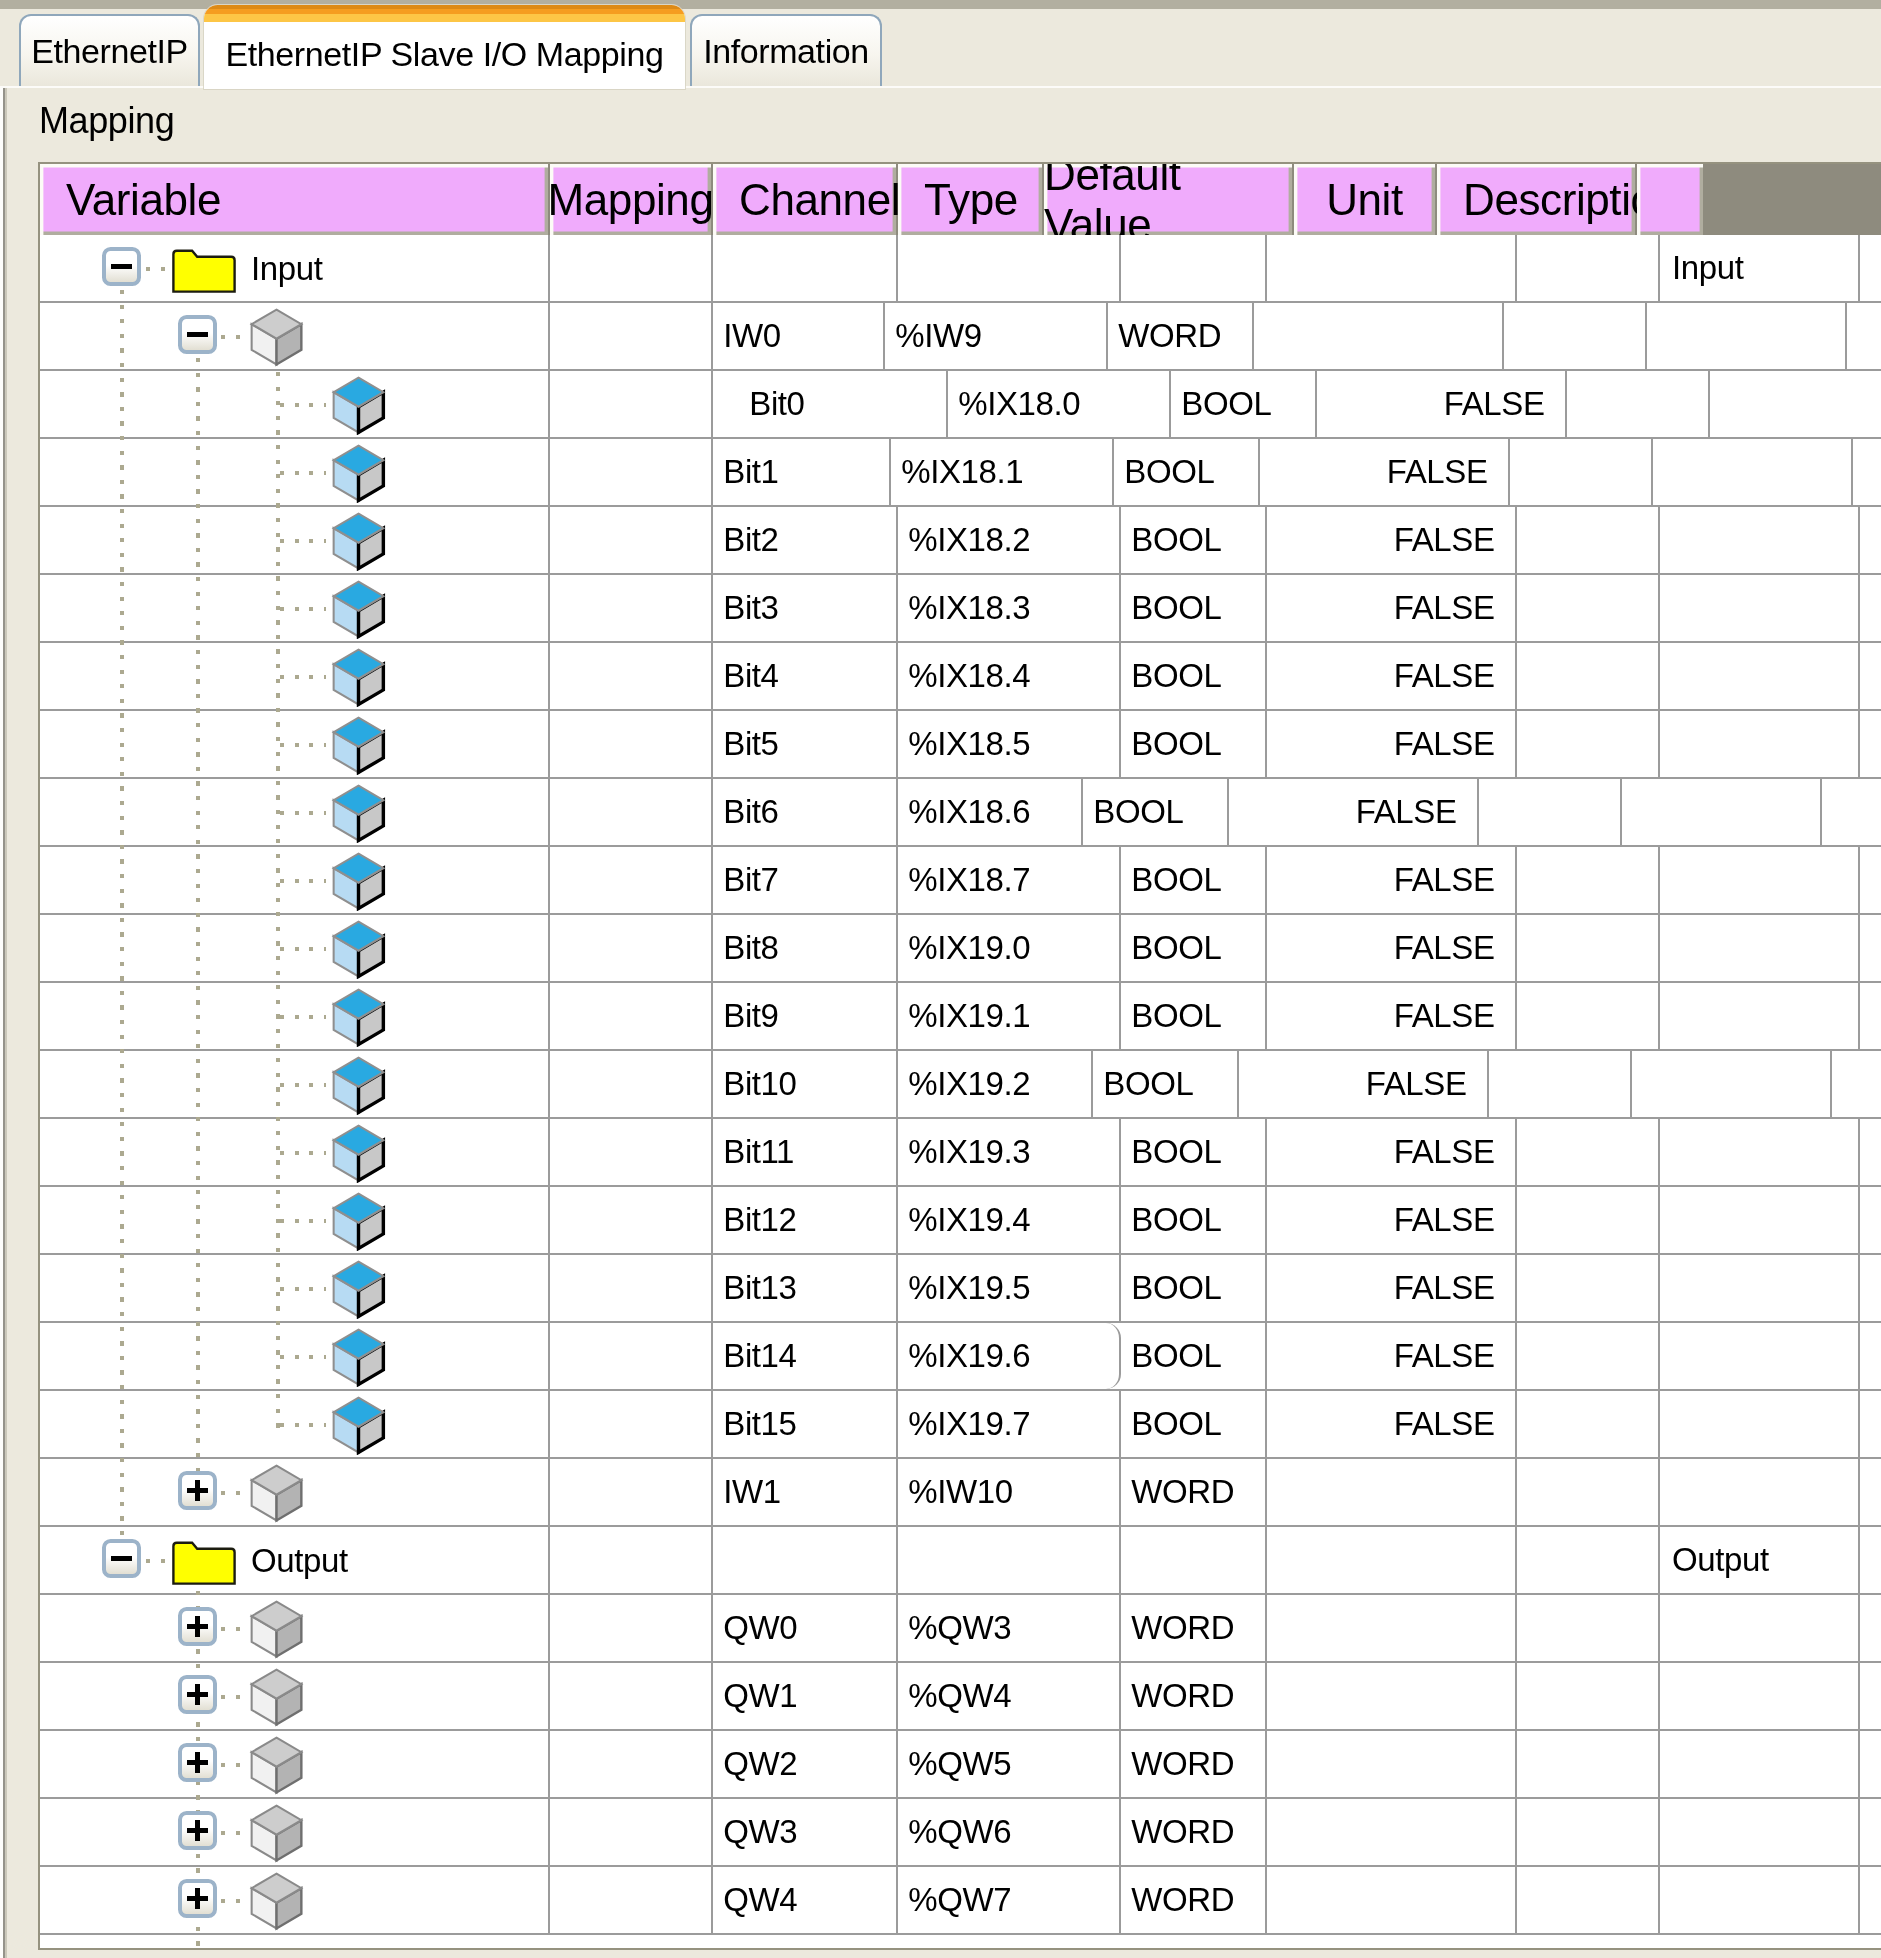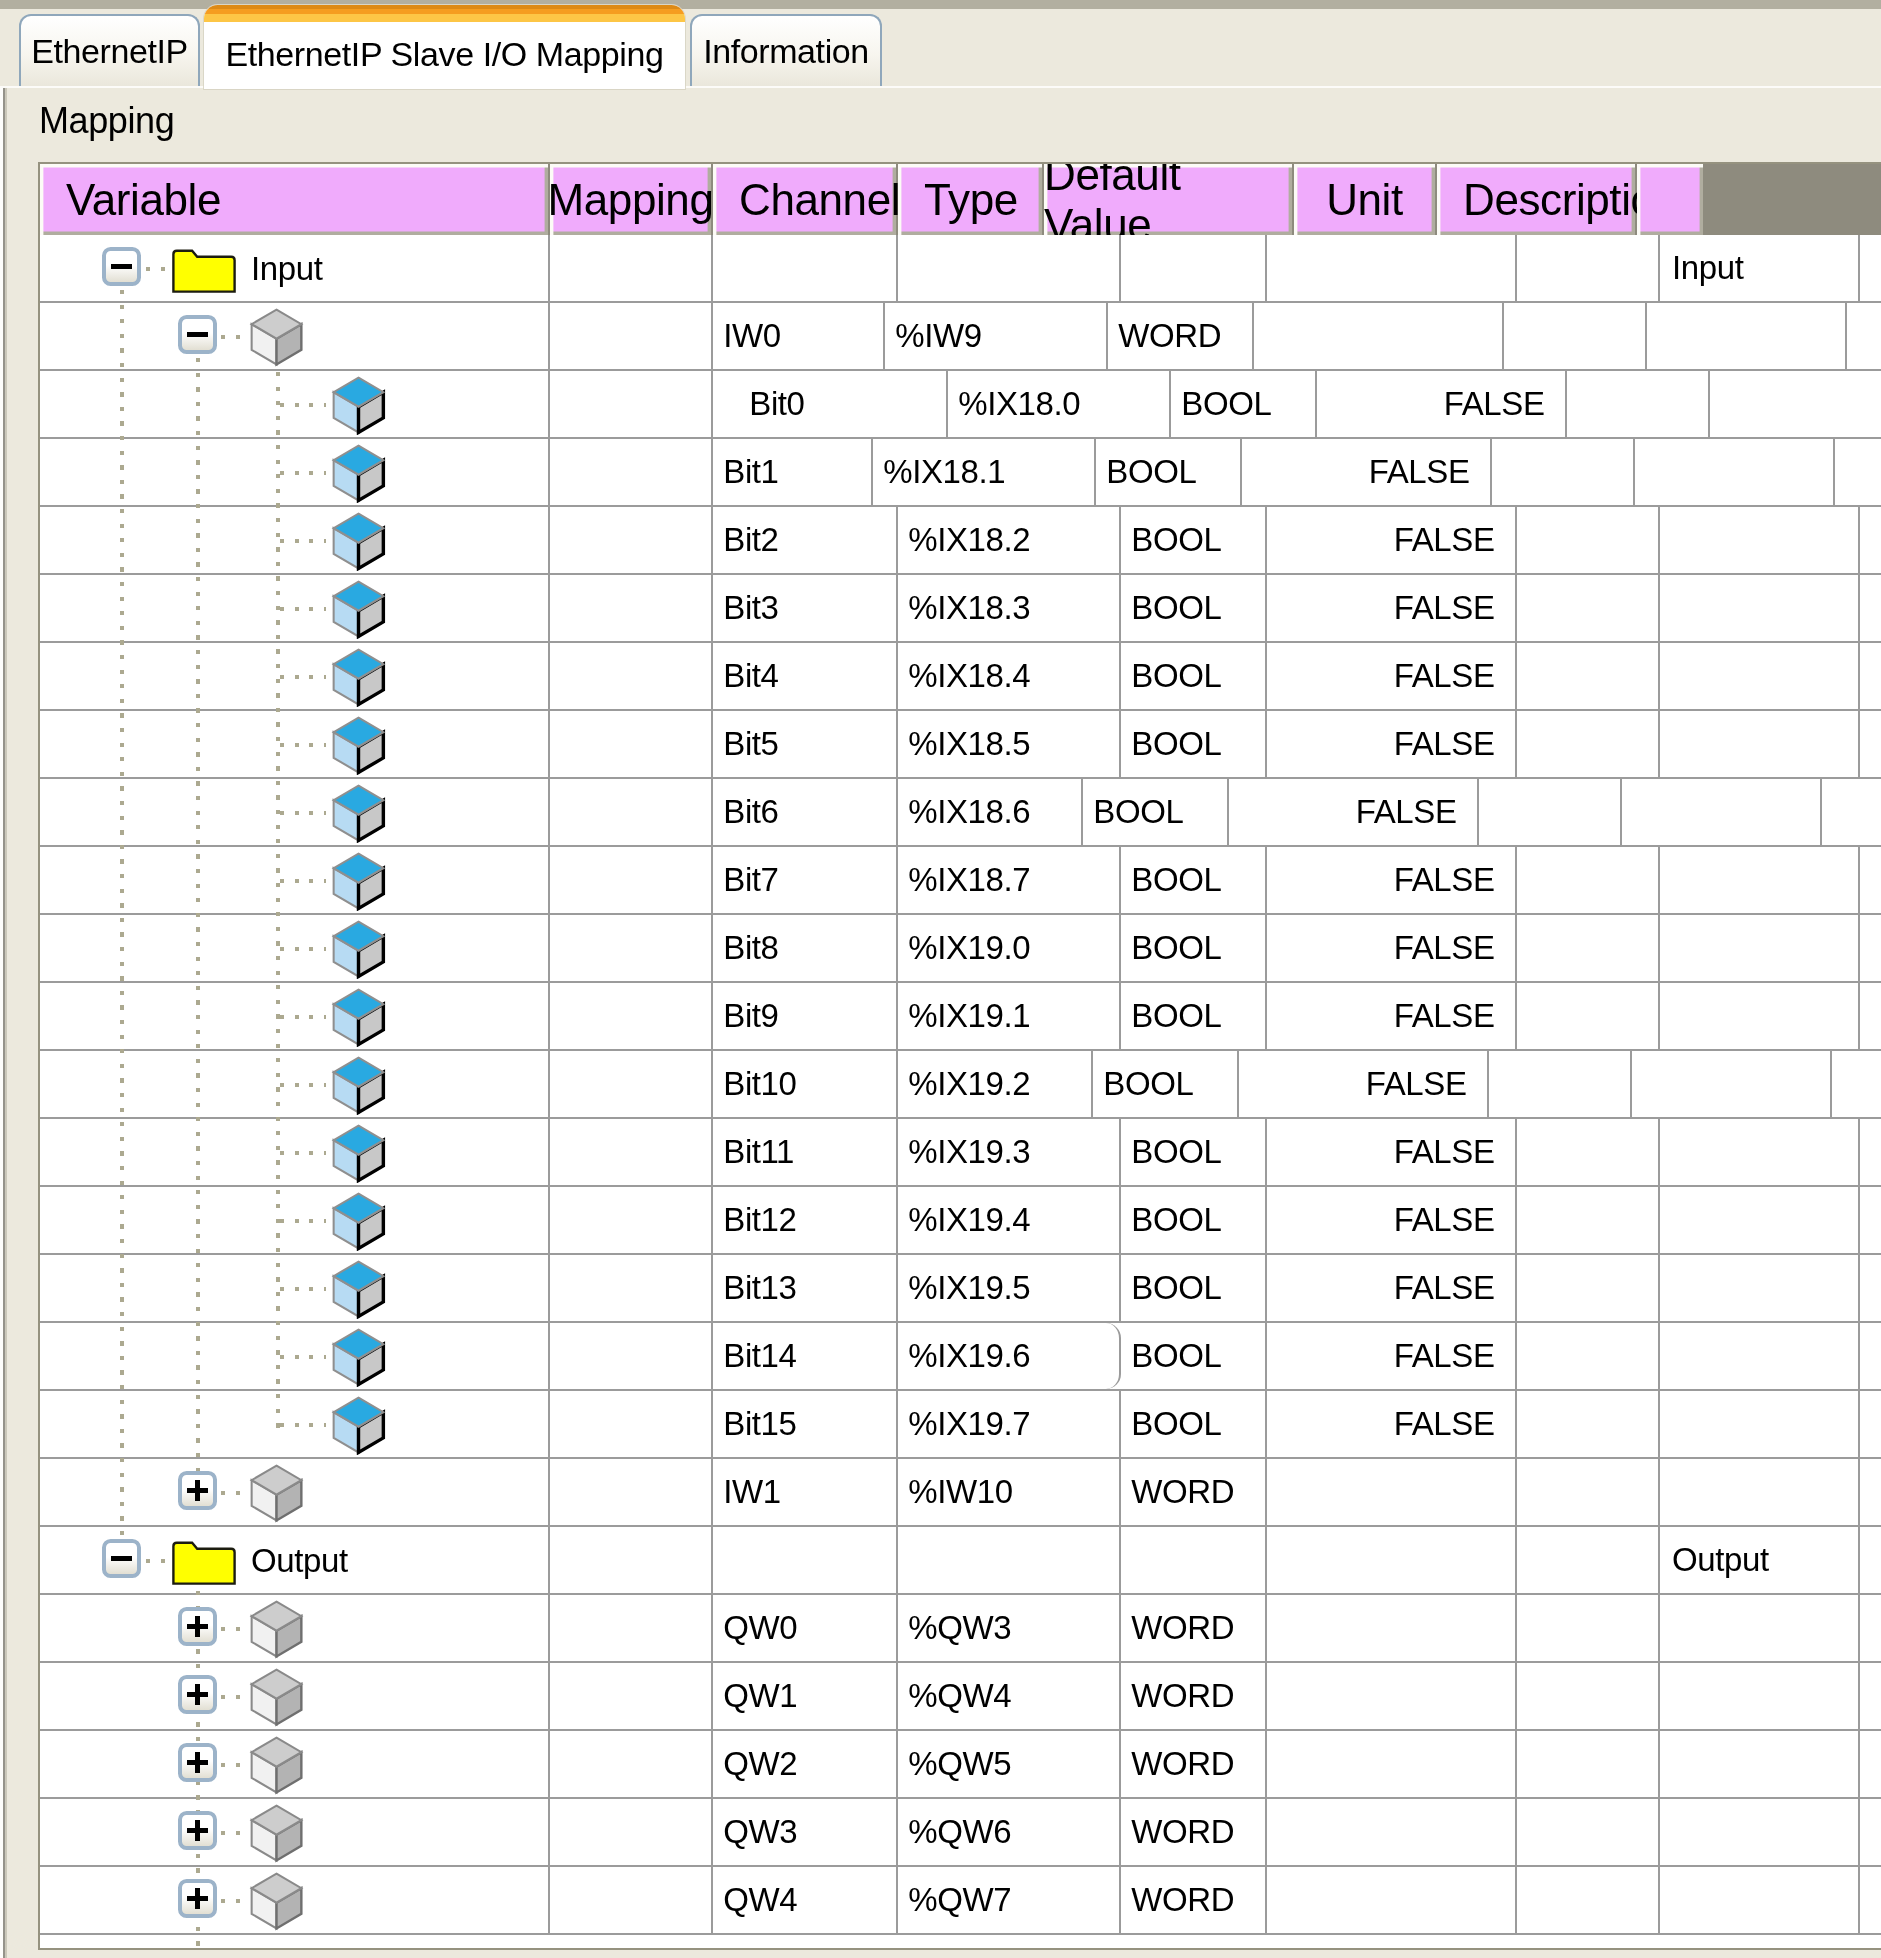--- a/index.html
+++ b/index.html
@@ -144,21 +144,21 @@
         <div class="row">
           <div class="cell var" style="width: 510px;">
             <div class="hdots" style="left: 240px; width: 46px;"></div>
             <div class="ticon" style="left: 291px; top: 4.3px;"><svg width="55" height="60" viewBox="0 0 32 35">
                 <polygon points="1.5,10 16,18.5 16,33.5 1.5,25" fill="#b7dbf3" stroke="#8f8f8f" stroke-width="1.2"></polygon>
                 <polygon points="30.5,10 16,18.5 16,33.5 30.5,25" fill="#c8c8c8" stroke="#000" stroke-width="2"></polygon>
                 <polygon points="16,1.5 30.5,10 16,18.5 1.5,10" fill="#29a9e1" stroke="#8f8f8f" stroke-width="1.2"></polygon>
               </svg></div>
           </div>
           <div class="cell map" style="width: 163px;"></div>
-          <div class="cell " style="width: 160px;">Bit1</div>
+          <div class="cell " style="width: 178px;">Bit1</div>
           <div class="cell " style="width: 223px;">%IX18.1</div>
           <div class="cell " style="width: 146px;">BOOL</div>
           <div class="cell right" style="width: 250px;">FALSE</div>
           <div class="cell " style="width: 143px;"></div>
           <div class="cell desc" style="width: 200px;"></div>
           <div class="cell" style="width: 68px;"></div>
         </div>
         <div class="row">
           <div class="cell var" style="width: 510px;">
             <div class="hdots" style="left: 240px; width: 46px;"></div>

